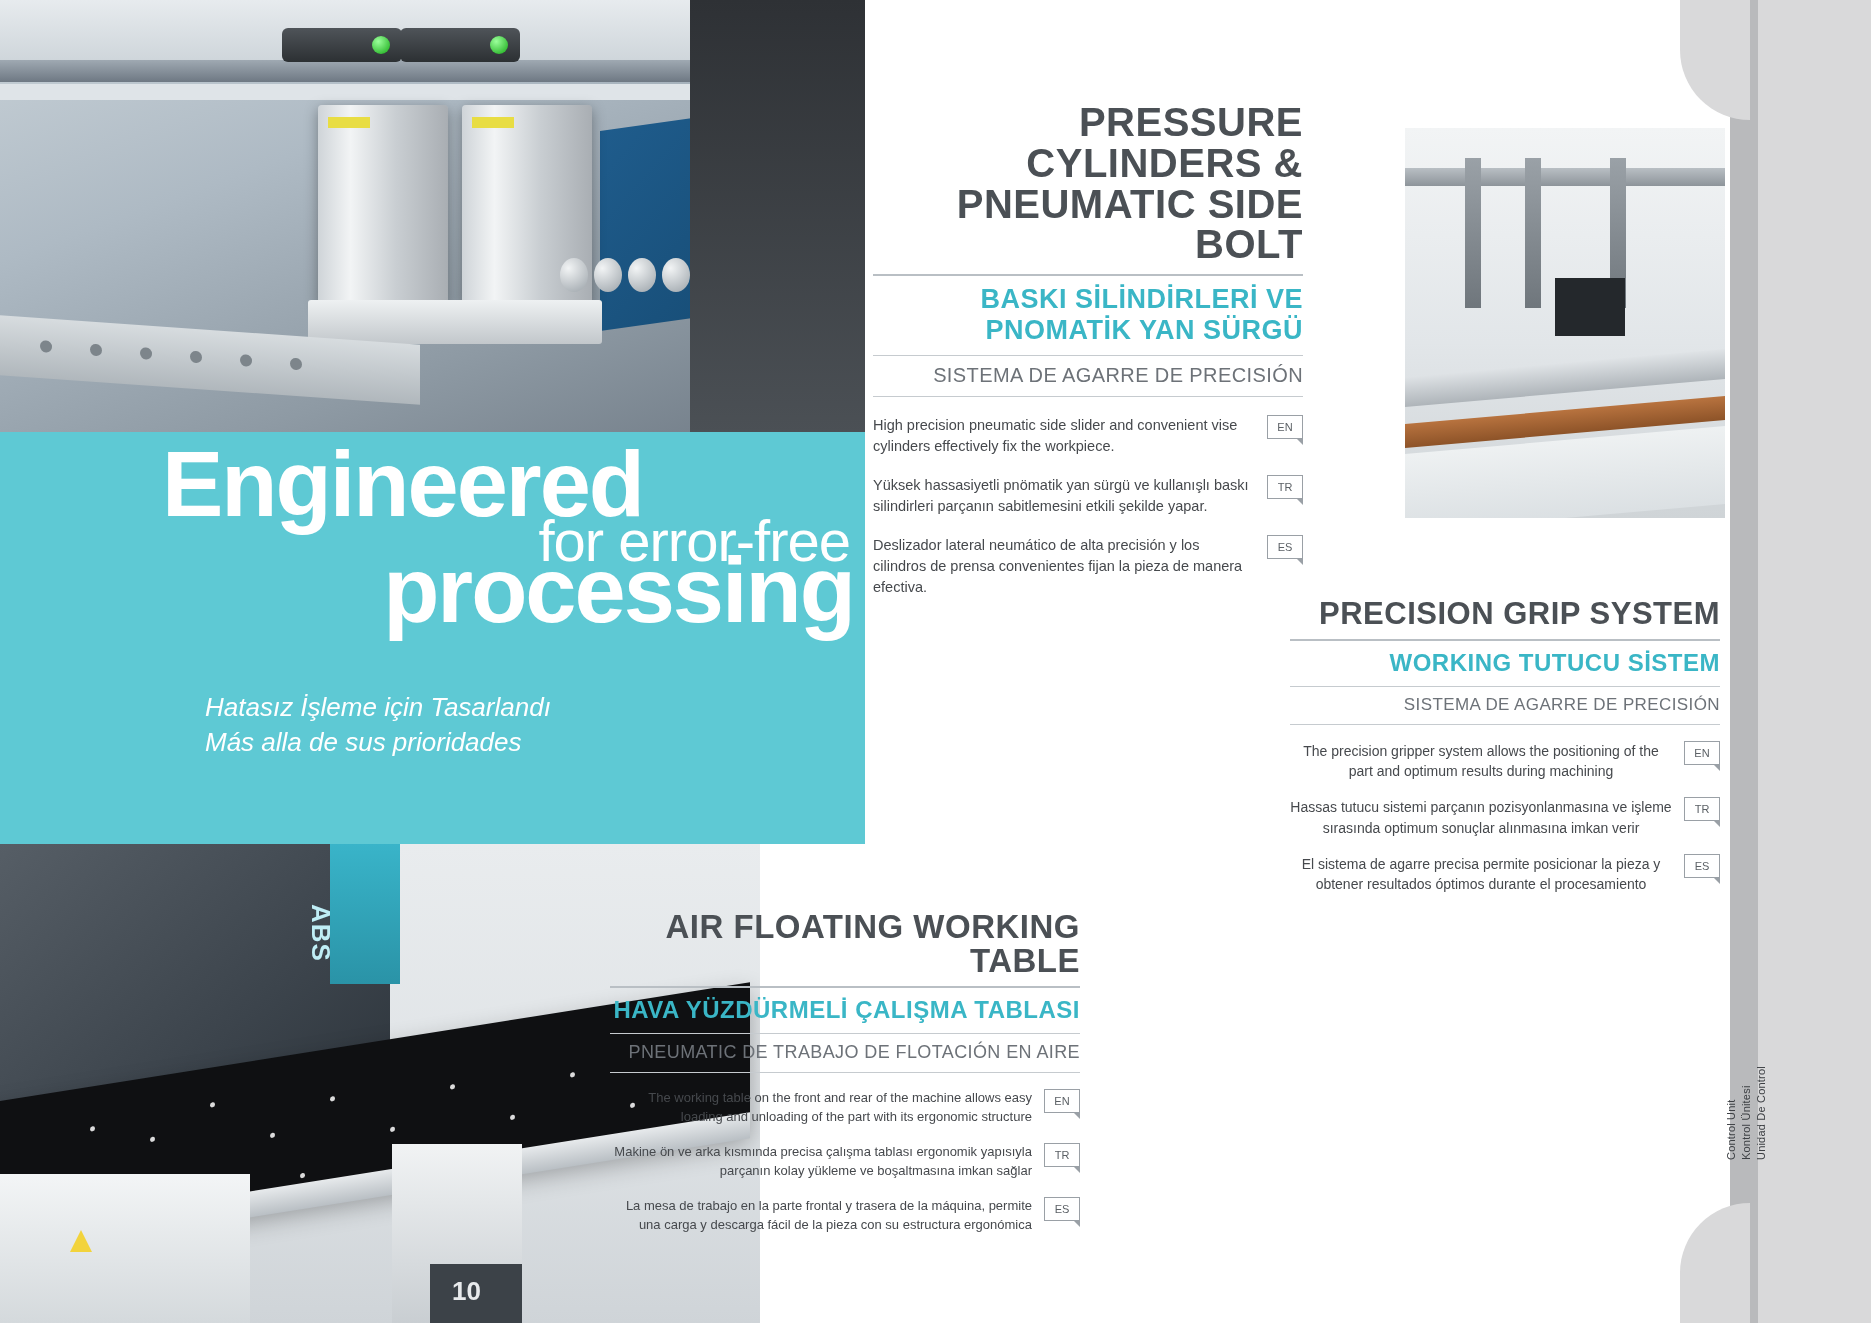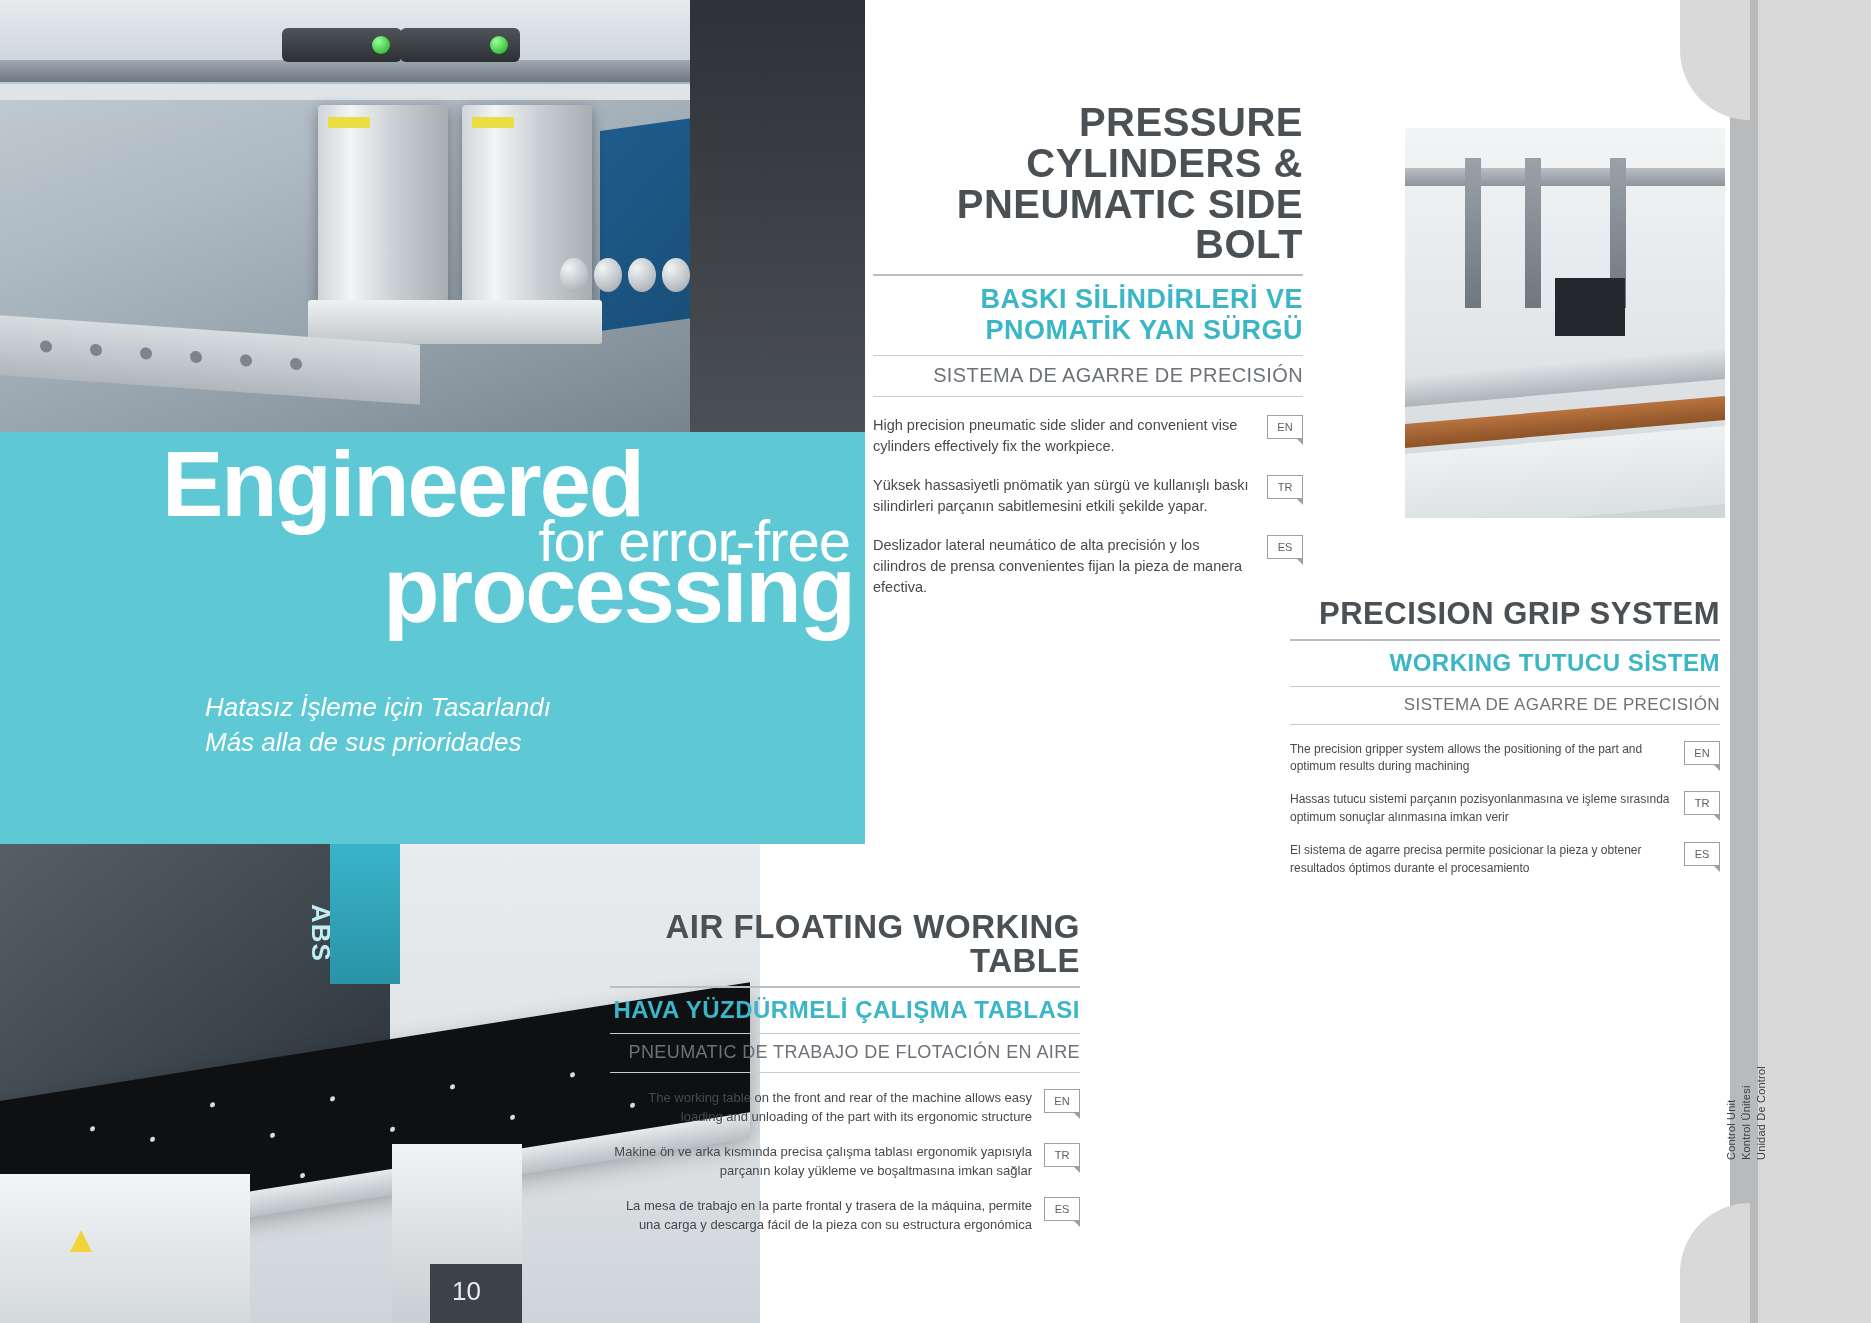--- a/index.html
+++ b/index.html
@@ -218,21 +218,21 @@
   .pbl-leg {
     position: absolute; left: 392px; top: 300px; width: 130px; height: 179px;
     background: linear-gradient(180deg,#f1f3f4,#c9ced2);
   }
   .pbl-leg-dark {
     position: absolute; left: 430px; top: 420px; width: 92px; height: 59px;
     background: #3c4248;
   }
   .pbl-leg-num {
     position: absolute; left: 452px; top: 432px;
-    color: #e8eaec; font-size: 26px; font-weight: normal;
+    color: #e8eaec; font-size: 26px; font-weight: bold;
   }
   .pbl-base {
     position: absolute; left: 0; top: 330px; width: 250px; height: 149px;
     background: linear-gradient(180deg,#f3f5f6,#d4d9dc);
   }
   .pbl-warn {
     position: absolute; left: 70px; top: 386px; width: 22px; height: 22px;
     background: #f2d33c;
     clip-path: polygon(50% 0, 100% 100%, 0 100%);
   }
@@ -335,21 +335,21 @@
   #sec-pressure .sec-sub-es { font-size: 20px; }
   #sec-pressure .para-row { justify-content: flex-start; text-align: left; }
   #sec-pressure .para-row p { flex: 1 1 auto; }
 
   
   #sec-grip { left: 1290px; top: 598px; width: 430px; text-align: right; }
   #sec-grip .sec-title { font-size: 31px; }
   #sec-grip .sec-sub-tr { font-size: 24px; }
   #sec-grip .sec-sub-es { font-size: 17px; }
   #sec-grip .para-row { margin-top: 16px; }
-  #sec-grip .para-row p { flex: 1 1 auto; font-size: 12px; text-align: left; }
+  #sec-grip .para-row p { flex: 1 1 auto; font-size: 14px; text-align: center; }
 
   
   #sec-air { left: 610px; top: 910px; width: 470px; text-align: right; }
   #sec-air .sec-title { font-size: 33px; }
   #sec-air .sec-sub-tr { font-size: 24px; }
   #sec-air .sec-sub-es { font-size: 18px; }
   #sec-air .para-row { margin-top: 16px; }
   #sec-air .para-row p { flex: 1 1 auto; font-size: 13px; text-align: right; }
 </style>
 </head>

